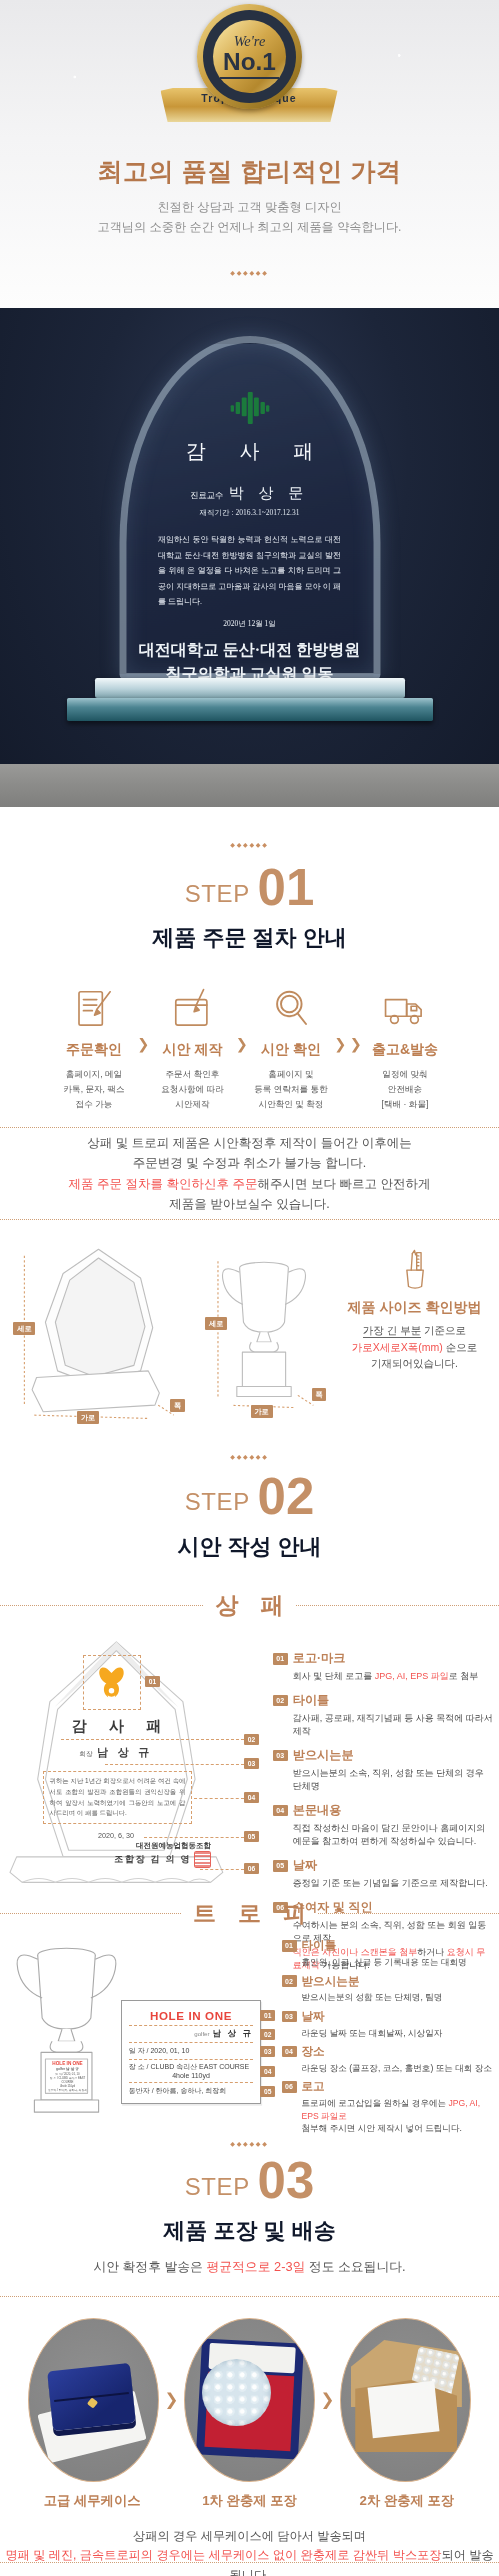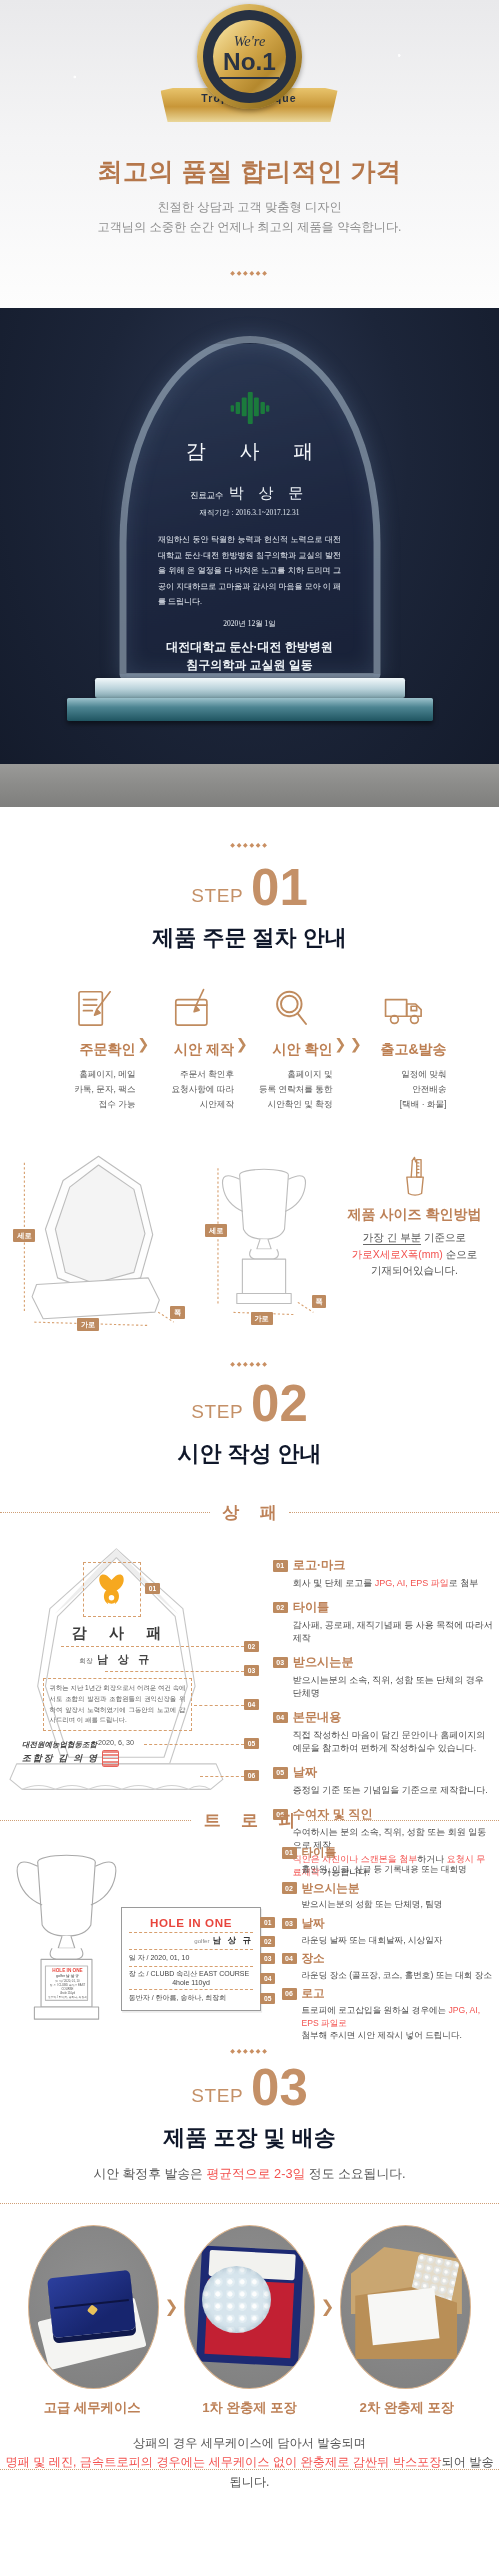--- a/index.html
+++ b/index.html
@@ -53,44 +53,44 @@
   .glass-logo { margin-top:49px; }
   .glass-title { font-family:"Liberation Serif","DejaVu Serif",serif; font-size:20px;
       letter-spacing:14.4px; text-indent:14.4px; margin-top:12.2px; color:#f4f7fa; }
   .glass-name { margin-top:19px; font-family:"Liberation Serif","DejaVu Serif",serif; }
   .glass-name .role { font-size:8.3px; margin-right:5.5px; }
   .glass-name .name { font-size:15px; letter-spacing:5.5px; }
   .glass-period { margin-top:4.4px; font-size:7.5px; font-family:"Liberation Serif","DejaVu Serif",serif; color:#dfe6ee; }
   .glass-body { margin:14.4px auto 0; width:183px; font-size:8px; line-height:1.95;
       font-family:"Liberation Serif","DejaVu Serif",serif; text-align:justify; color:#e9eef5; }
   .glass-date { margin-top:9px; font-size:7.5px; font-family:"Liberation Serif","DejaVu Serif",serif; }
-  .glass-org { margin-top:9px; font-size:12px; line-height:1.5; font-weight:bold;
-      font-family:Liberation Sans, sans-serif; }
+  .glass-org { margin-top:9px; font-size:16px; line-height:1.5; font-weight:bold;
+      font-family:Liberation Serif, serif; }
   .base1 { position:absolute; left:50%; transform:translateX(-50%); top:370px; width:310px; height:20px;
       background:linear-gradient(180deg,#f2f8fa 0%,#b9d2da 55%,#7fa3ad 100%); border-radius:2.2px;
       box-shadow:0 1.1px 4.4px rgba(0,0,0,.4); }
   .base2 { position:absolute; left:50%; transform:translateX(-50%); top:390px; width:366px; height:23px;
       background:linear-gradient(180deg,#9dc2cc 0%,#4d8592 40%,#1f5561 100%); border-radius:1.7px;
       box-shadow:0 2.2px 5.5px rgba(0,0,0,.5); }
   .floor { position:absolute; left:0; bottom:0; width:100%; height:43px;
       background:linear-gradient(180deg,#9a9a98 0%,#8b8b89 50%,#7f7f7d 100%); }
 
   
   .stepblock { text-align:center; }
   .step-line { display:flex; align-items:flex-end; justify-content:center; gap:7.8px; color:#c49067; }
-  .step-word { font-size:19px; letter-spacing:0.6px; line-height:.9; padding-bottom:4.4px; }
+  .step-word { font-size:24px; letter-spacing:0.6px; line-height:.9; padding-bottom:4.4px; }
   .step-num { font-size:51px; font-weight:bold; line-height:.8; }
   .step-title { margin-top:14.4px; font-size:22px; font-weight:800; color:#0f172a; }
 
   .sec1 { height:320px; padding-top:34px; }
   .sec1 .stepblock { margin-top:20px; }
 
   
   .proc-row { margin-top:30px; display:flex; justify-content:center; align-items:flex-start; }
-  .proc-step { width:83px; text-align:right; }
+  .proc-step { width:83px; text-align:center; }
   .proc-icon { height:51px; display:flex; align-items:center; justify-content:center; }
   .proc-title { margin-top:6.7px; font-size:14px; font-weight:bold; color:#bd7f52; }
   .proc-desc { margin-top:7.8px; font-size:8.6px; color:#555; line-height:1.75; }
   .proc-arrow { width:15.5px; padding-top:53px; text-align:center; color:#c08b5e; font-size:14.4px; font-weight:bold; }
 
   
   .notice { height:93px; border-top:1.7px dotted #cf9f76; border-bottom:1.7px dotted #cf9f76;
       display:flex; flex-direction:column; justify-content:center; text-align:center;
       font-size:12.5px; color:#555; line-height:1.62; }
   .red { color:#f3524f; }
@@ -105,21 +105,21 @@
   .method p { margin-top:6.7px; font-size:10.5px; color:#555; line-height:1.45; }
   .uline { border-bottom:1.1px solid #666; padding-bottom:0.6px; }
 
   
   .sec2 { height:144px; padding-top:22px; }
   .sec2 .stepblock { margin-top:16.6px; }
 
   
   .sec-head { display:flex; align-items:center; }
   .sec-head .hline { flex:1; border-top:1.7px dotted #cf9f76; }
-  .sec-head .hlabel { color:#bd8157; font-size:17px; font-weight:800; letter-spacing:7.8px;
+  .sec-head .hlabel { color:#bd8157; font-size:23px; font-weight:800; letter-spacing:7.8px;
       padding:0 4.4px 0 12.2px; }
   .sp-head { height:61px; align-items:center; display:flex; }
   .sp-head .sec-head { width:100%; }
 
   
   .sp-wrap { height:255px; display:flex; }
   .sp-diagram { position:relative; width:266px; height:250px; flex:none; }
   .sp-svg { position:absolute; left:0; top:0; }
   .dashbox { position:absolute; border:0.6px dashed #d79f6e; }
   .chip { position:absolute; width:15px; height:11px; background:#bd8a5f; color:#fff;
@@ -128,21 +128,21 @@
   .dashline { position:absolute; border-top:0.6px dashed #d79f6e; }
   .sp-title { position:absolute; left:0; width:233px; text-align:center; top:81px;
       font-size:15px; font-weight:bold; color:#3a3a3a; letter-spacing:9px; text-indent:9px; }
   .sp-name { position:absolute; left:33px; width:166px; text-align:center; top:109px; color:#444; }
   .sp-name .r { font-size:6.7px; margin-right:4.4px; color:#666; }
   .sp-name .n { font-size:11px; font-weight:bold; letter-spacing:3.3px; }
   .sp-body { position:absolute; left:43px; top:135px; width:149px; height:53px;
       border:0.6px dashed #d79f6e; padding:4.4px 5.5px; font-size:6.4px; color:#555; line-height:1.65;
       text-align:justify; }
   .sp-date { position:absolute; left:33px; width:166px; text-align:center; top:195px; font-size:7.2px; color:#555; }
-  .sp-org { position:absolute; left:22px; width:189px; text-align:left; top:196px; color:#444; line-height:1.5;font-style:italic; }
+  .sp-org { position:absolute; left:22px; width:189px; text-align:right; top:204px; color:#444; line-height:1.5; }
   .sp-org .o1 { font-size:7.5px; font-weight:bold; }
   .sp-org .o2 { font-size:9px; font-weight:bold; letter-spacing:1.7px; }
   .seal { display:inline-block; width:16.6px; height:16.6px; border:1.1px solid #e2493f; border-radius:1.7px;
       vertical-align:middle; margin-left:3.3px;
       background:repeating-linear-gradient(0deg,rgba(226,73,63,.75) 0 1.7px,transparent 1.7px 3.3px);
       opacity:.85; }
   .sp-list { padding:14.4px 5.5px 0 6.7px; }
   .item { margin-bottom:8.3px; }
   .item-head { display:flex; align-items:center; gap:5px; }
   .ichip { width:15px; height:11.6px; background:#bd8a5f; color:#fff; font-size:7px; font-weight:bold;
@@ -352,20 +352,26 @@
         <div class="proc-title">출고&amp;발송</div>
         <div class="proc-desc">
           <div>일정에 맞춰</div>
           <div>안전배송</div>
           <div>[택배 · 화물]</div>
         </div>
       </div>
     </div>
   </section>
 
+  <section class="notice">
+    <div>상패 및 트로피 제품은 시안확정후 제작이 들어간 이후에는</div>
+    <div>주문변경 및 수정과 취소가 불가능 합니다.</div>
+    <div><span class="red">제품 주문 절차를 확인하신후 주문</span><span>해주시면 보다 빠르고 안전하게</span></div>
+    <div>제품을 받아보실수 있습니다.</div>
+  </section>
 
   <section class="sizes">
     <div class="size-fig" style="width:177px;height:183px;">
       <svg width="177" height="183" viewBox="0 0 320 330" fill="none" stroke="#bdbdbd" stroke-width="2" stroke-linejoin="round">
         <polygon points="160,18 236,70 258,160 236,238 150,262 86,238 64,150 96,62" fill="#fdfdfd"></polygon>
         <polygon points="160,34 224,78 244,158 224,228 152,248 100,228 82,150 108,74" fill="#f4f4f4"></polygon>
         <polygon points="48,250 250,238 270,278 262,300 60,312 40,272" fill="#ffffff"></polygon>
         <g stroke="#d79f6e" stroke-width="2" stroke-dasharray="4 4">
           <line x1="26" y1="30" x2="26" y2="300"></line>
           <line x1="44" y1="318" x2="250" y2="324"></line>

